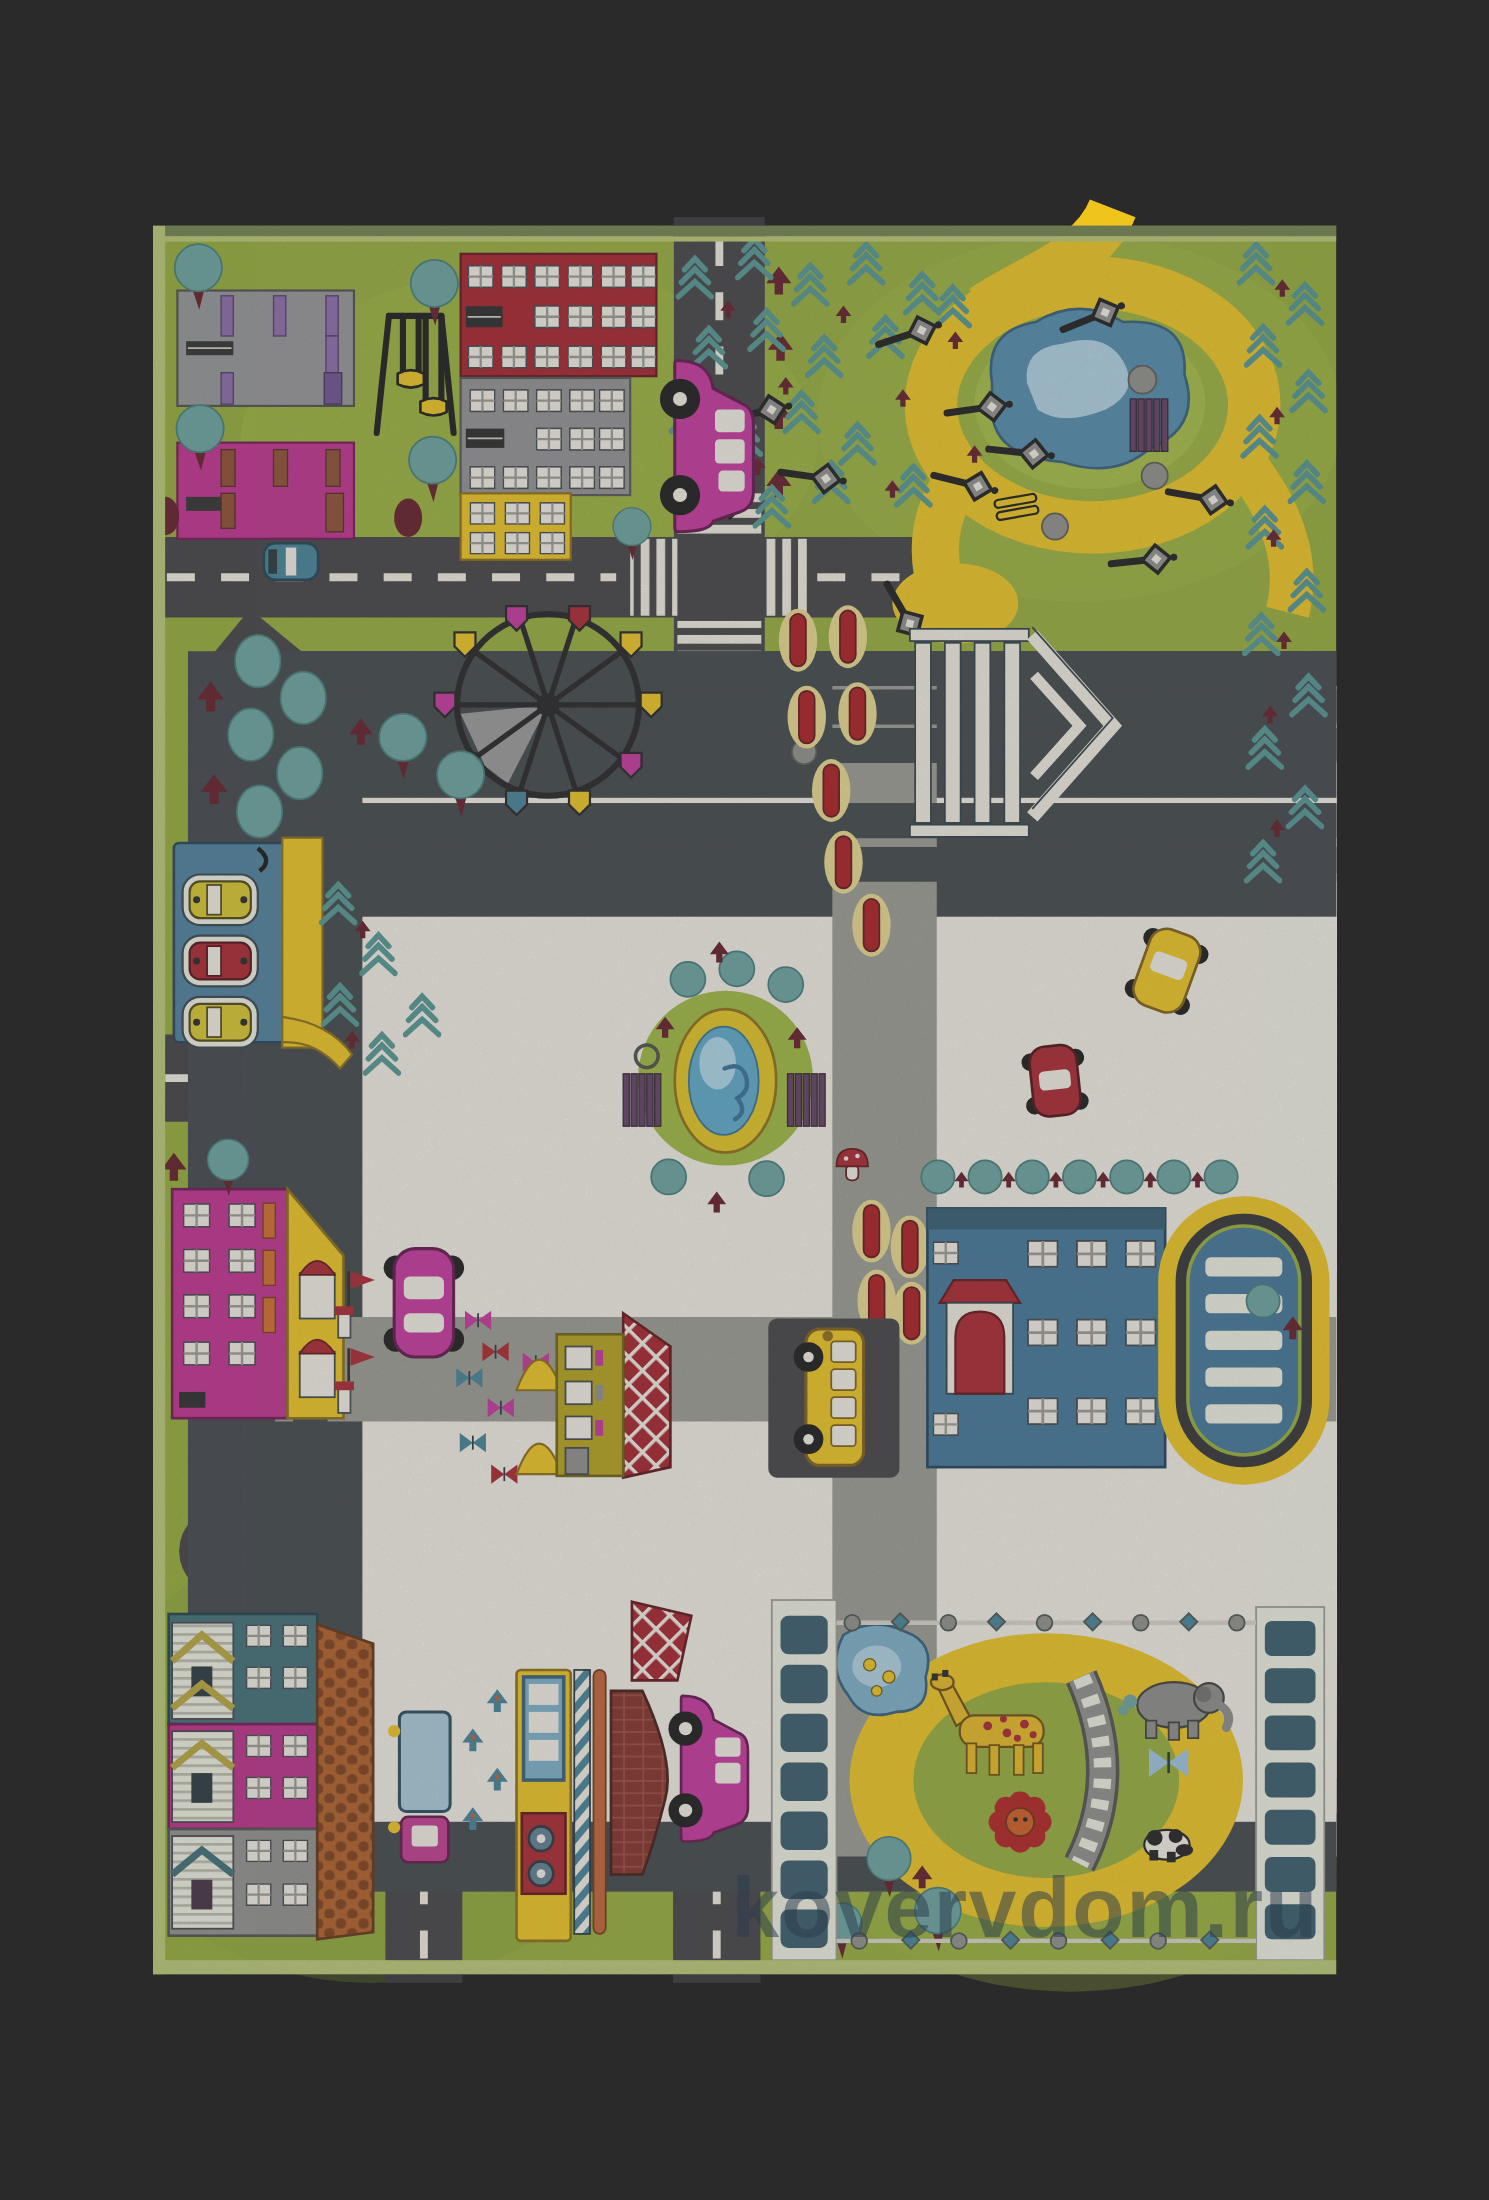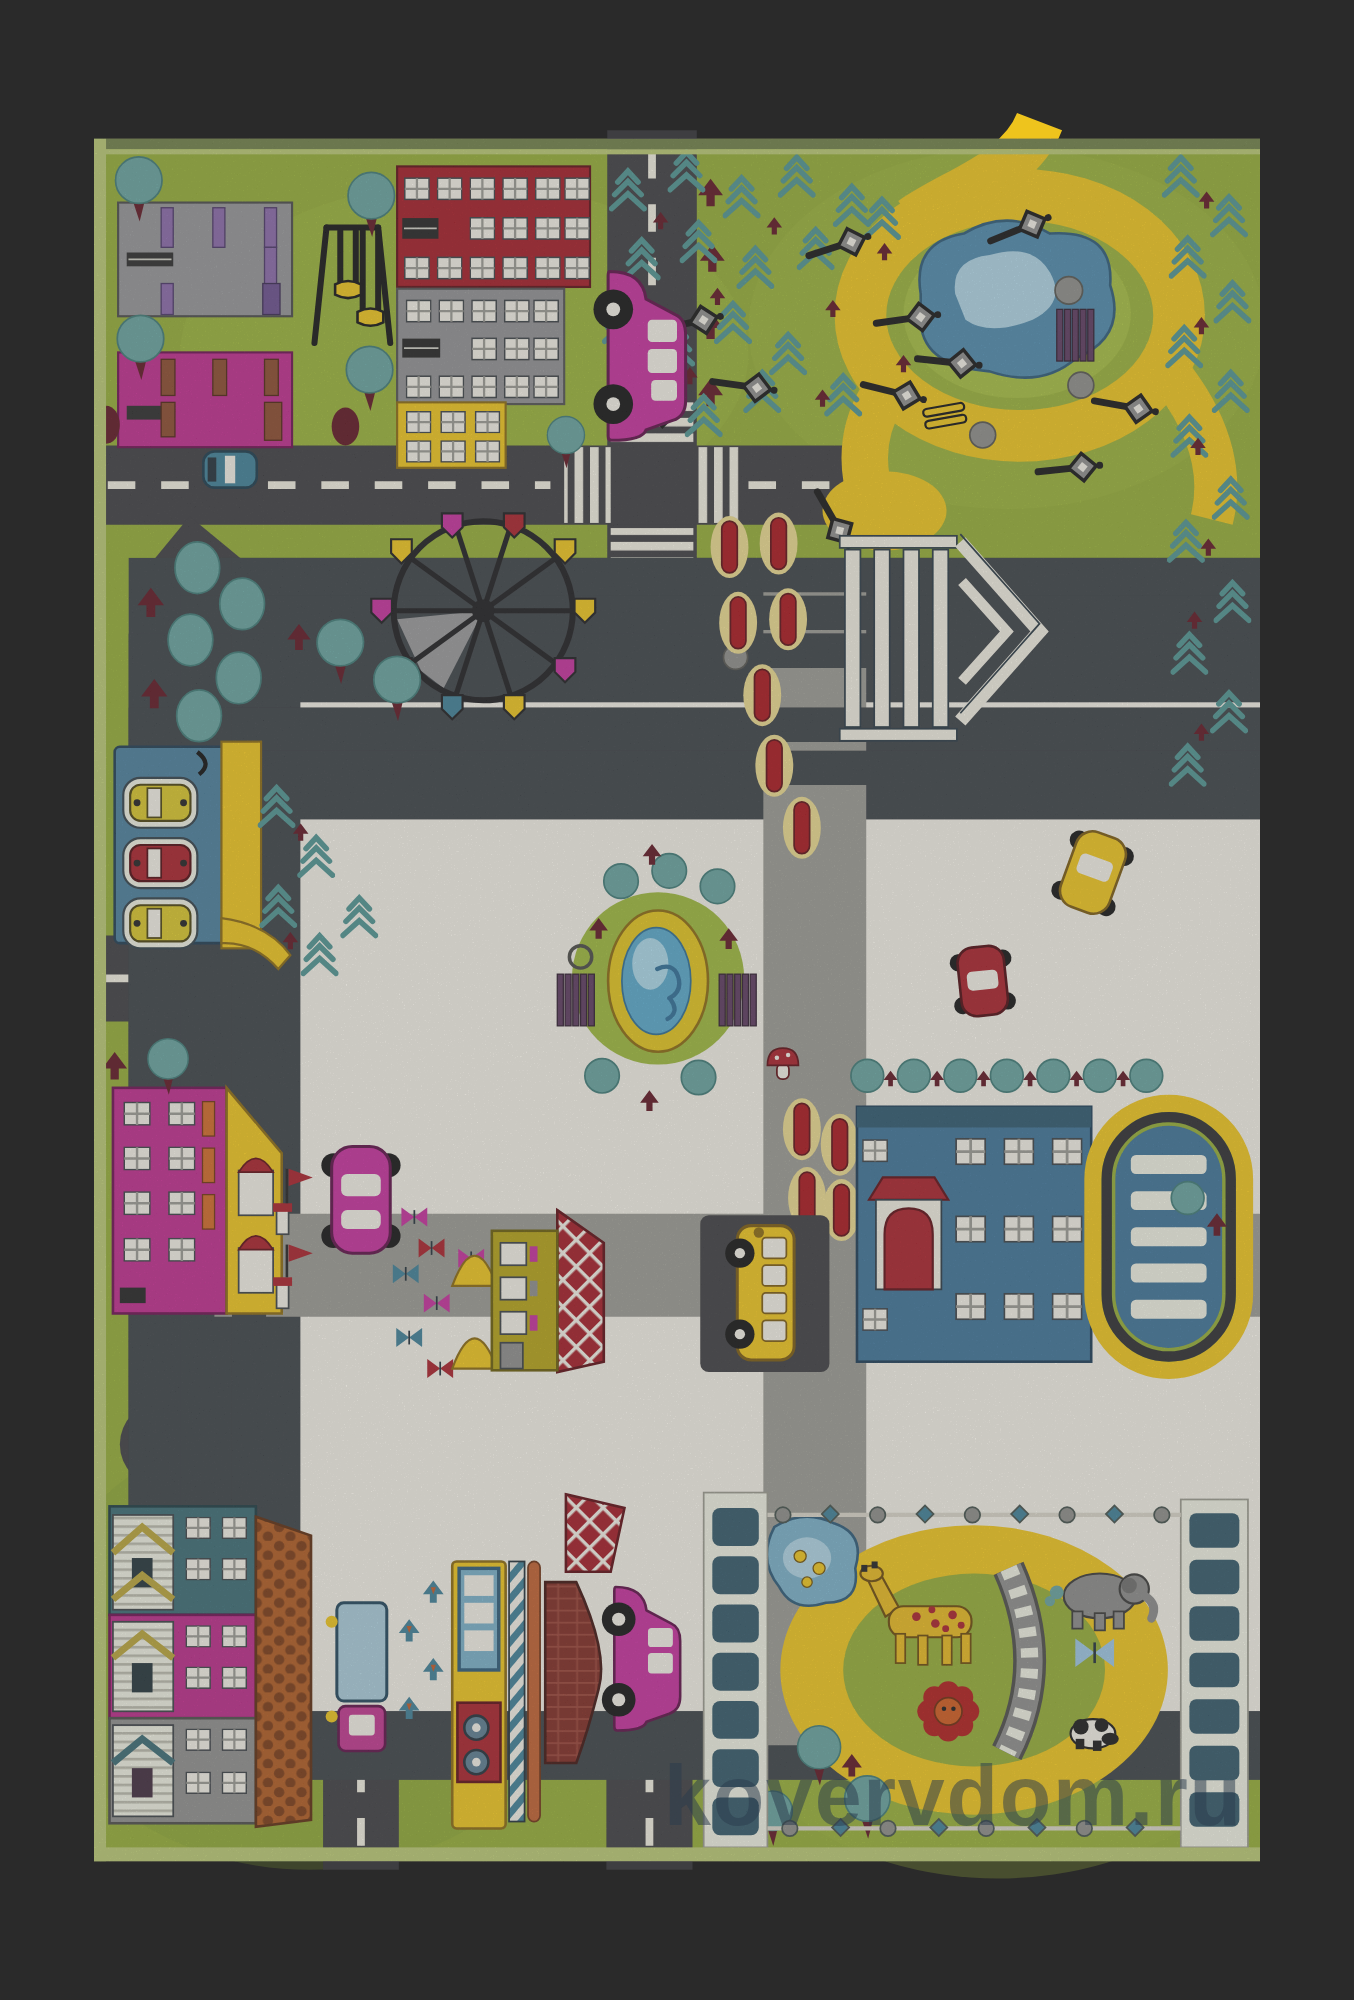--- a/index.html
+++ b/index.html
@@ -1,16 +1,16 @@
 <!DOCTYPE html>
 <html><head>
 <meta charset="utf-8">
 <style>
   html,body{margin:0;padding:0;background:#2a2a2a;}
-  .rug-photo{position:relative;width:1166px;height:2000px;margin:0 auto;overflow:hidden;
+  .rug-photo{position:relative;width:1076px;height:2000px;margin:0 auto;overflow:hidden;
              font-family:"Liberation Sans", sans-serif;}
   .rug-photo svg{display:block;width:100%;height:100%;}
   .wm{font-family:"Liberation Sans", sans-serif;font-weight:bold;letter-spacing:2px;}
 </style>
 </head>
 <body>
 
 <div class="rug-photo">
 <svg viewBox="0 0 1354 2000" xmlns="http://www.w3.org/2000/svg">
   <defs>

